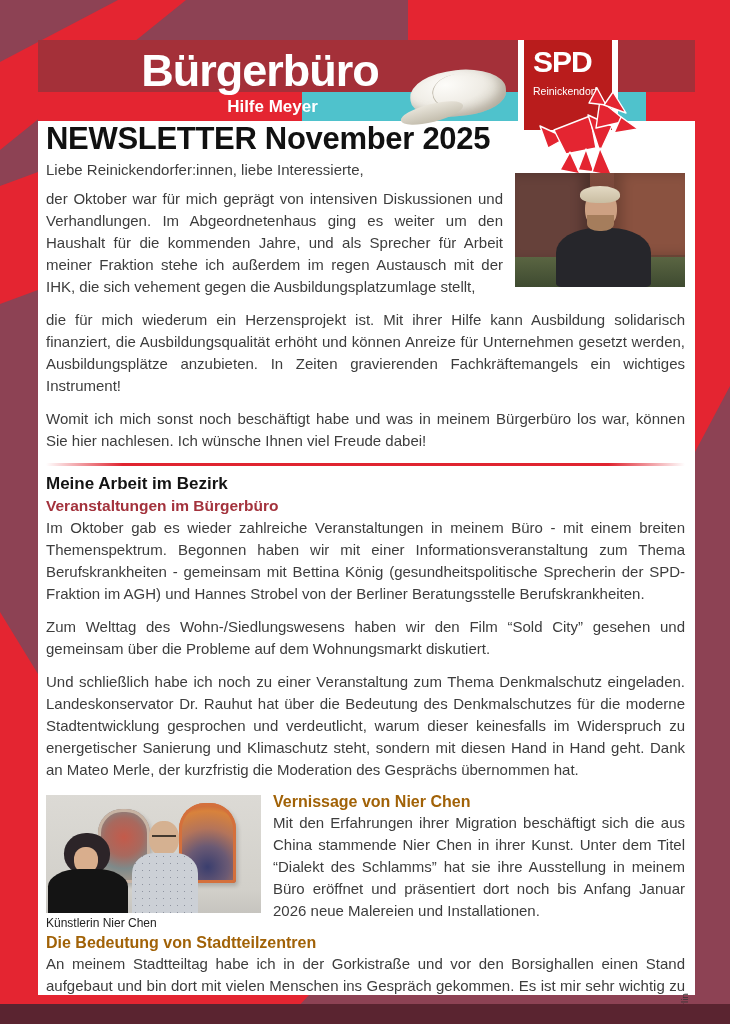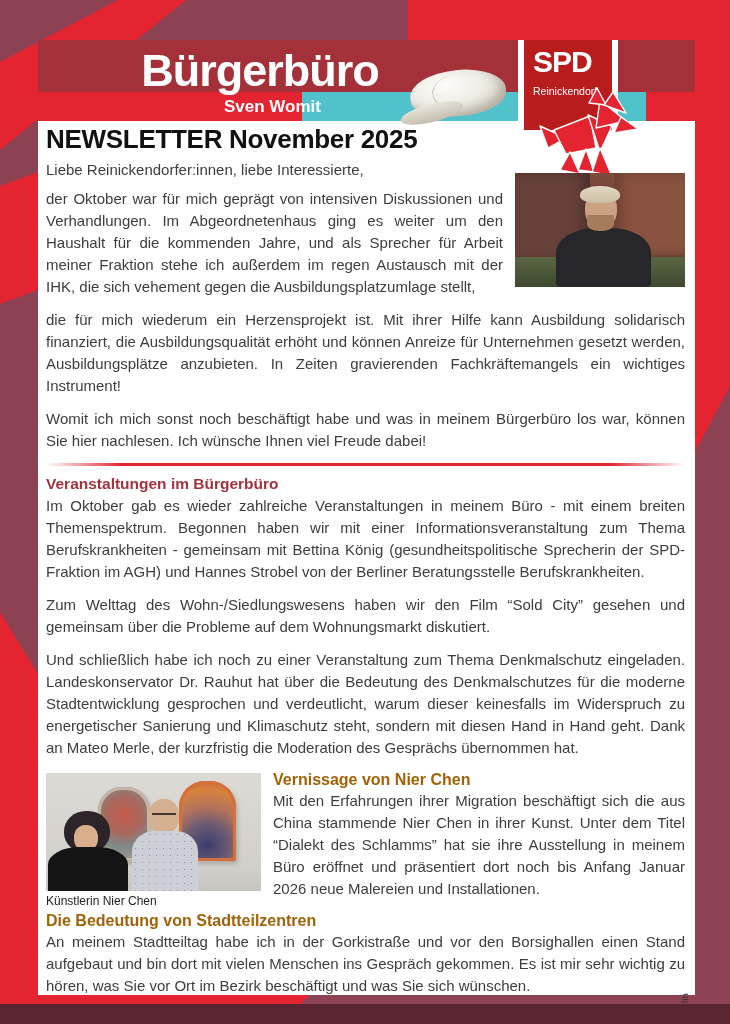--- a/index.html
+++ b/index.html
@@ -53,21 +53,21 @@
   
   .spd-card{position:absolute; top:0; left:480px; width:100px; height:90px; background:#ffffff;}
   .spd-inner{position:absolute; left:6px; right:6px; top:0; bottom:0; background:#b91c1c; padding:7px 0 0 9px;}
   .spd-org{font-size:30px; line-height:30px; font-weight:bold; color:#fff; letter-spacing:-1px;}
   .spd-region{font-size:10.5px; color:#fff; margin-top:8px;}
   .fox{position:absolute; top:46px; left:498px; width:132px; height:92px;}
   .fox polygon{fill:#e42531; stroke:#ffffff; stroke-width:1.4; stroke-linejoin:round;}
 
   
   .content{position:absolute; top:81px; left:0; width:657px; height:874px; padding:4px 10px 0 8px; overflow:hidden;}
-  .nl-title{font-size:26px; line-height:28px; font-weight:bold; color:#111; letter-spacing:-0.3px; margin-bottom:6px;}
+  .nl-title{font-size:31px; line-height:28px; font-weight:bold; color:#111; letter-spacing:-0.3px; margin-bottom:6px;}
   p.body{font-size:15px; line-height:22px; color:#3d3d3d; text-align:justify; margin-bottom:11px;}
   p.salutation{font-size:15px; line-height:22px; color:#3d3d3d; margin-bottom:7px;}
 
   .photo-sven{
     position:relative; float:right; width:170px; height:114px; margin:-15px 0 8px 12px;
     background:linear-gradient(180deg,#7d4a3c 0%, #6f4236 60%, #5d4733 100%); overflow:hidden;
   }
   .pv-bldg1{position:absolute; left:0; top:0; width:44%; height:78%; background:#66413a;
     box-shadow:inset -8px 0 12px rgba(0,0,0,.25);}
   .pv-bldg2{position:absolute; right:0; top:0; width:42%; height:72%; background:#8a5240;
@@ -128,21 +128,21 @@
 
   <div class="page">
 
     <div class="header">
       <div class="band-top"></div>
       <div class="band-bottom"></div>
       <div class="teal-main"></div>
       <div class="teal-sq"></div>
 
       <div class="brand-title">Bürgerbüro</div>
-      <div class="brand-subtitle">Sven Womit</div>
+      <div class="brand-subtitle">Hilfe Meyer</div>
 
       <div class="cap">
         <div class="dome"></div>
         <div class="seam"></div>
         <div class="brim"></div>
       </div>
 
       <div class="spd-card">
         <div class="spd-inner">
           <div class="spd-org">SPD</div>
@@ -179,20 +179,21 @@
         <div class="pv-beard"></div>
         <div class="pv-cap"></div>
       </div>
 
       <p class="body">der Oktober war für mich geprägt von intensiven Diskussionen und Verhandlungen. Im Abgeordnetenhaus ging es weiter um den Haushalt für die kommenden Jahre, und als Sprecher für Arbeit meiner Fraktion stehe ich außerdem im regen Austausch mit der IHK, die sich vehement gegen die Ausbildungsplatzumlage stellt,</p>
       <p class="body">die für mich wiederum ein Herzensprojekt ist. Mit ihrer Hilfe kann Ausbildung solidarisch finanziert, die Ausbildungsqualität erhöht und können Anreize für Unternehmen gesetzt werden, Ausbildungsplätze anzubieten. In Zeiten gravierenden Fachkräftemangels ein wichtiges Instrument!</p>
       <p class="body">Womit ich mich sonst noch beschäftigt habe und was in meinem Bürgerbüro los war, können Sie hier nachlesen. Ich wünsche Ihnen viel Freude dabei!</p>
 
       <hr class="divider">
 
+      <h3 class="black-head">Meine Arbeit im Bezirk</h3>
       <h4 class="red-head">Veranstaltungen im Bürgerbüro</h4>
       <p class="body">Im Oktober gab es wieder zahlreiche Veranstaltungen in meinem Büro - mit einem breiten Themenspektrum. Begonnen haben wir mit einer Informationsveranstaltung zum Thema Berufskrankheiten - gemeinsam mit Bettina König (gesundheitspolitische Sprecherin der SPD-Fraktion im AGH) und Hannes Strobel von der Berliner Beratungsstelle Berufskrankheiten.</p>
       <p class="body">Zum Welttag des Wohn-/Siedlungswesens haben wir den Film “Sold City” gesehen und gemeinsam über die Probleme auf dem Wohnungsmarkt diskutiert.</p>
       <p class="body">Und schließlich habe ich noch zu einer Veranstaltung zum Thema Denkmalschutz eingeladen. Landeskonservator Dr. Rauhut hat über die Bedeutung des Denkmalschutzes für die moderne Stadtentwicklung gesprochen und verdeutlicht, warum dieser keinesfalls im Widerspruch zu energetischer Sanierung und Klimaschutz steht, sondern mit diesen Hand in Hand geht. Dank an Mateo Merle, der kurzfristig die Moderation des Gesprächs übernommen hat.</p>
 
       <figure class="vern">
         <div class="photo-vern">
           <div class="art1"></div>
           <div class="art2"></div>
           <div class="woman-hair"></div>

